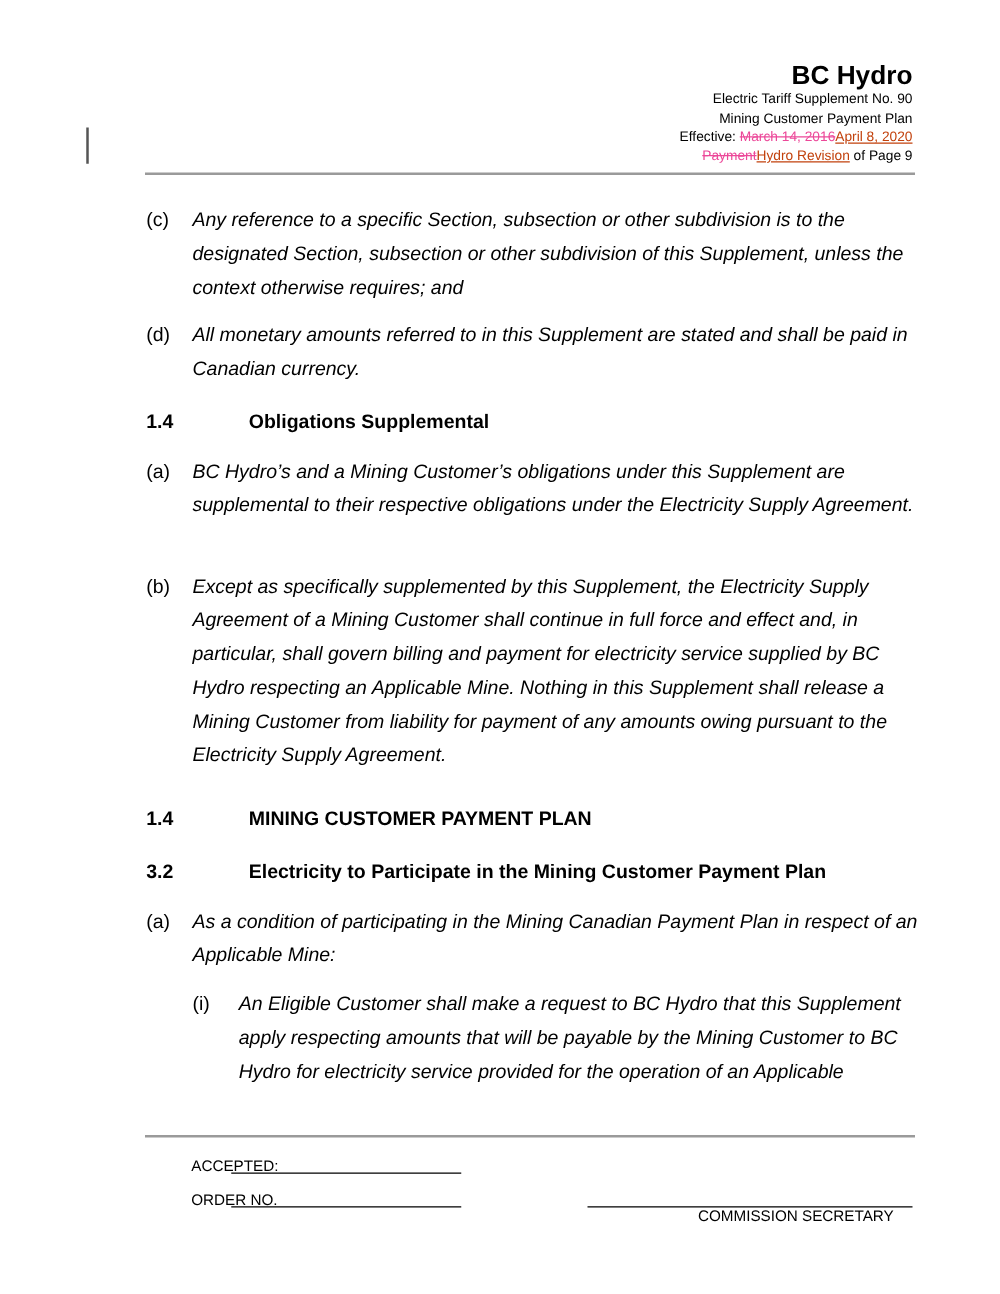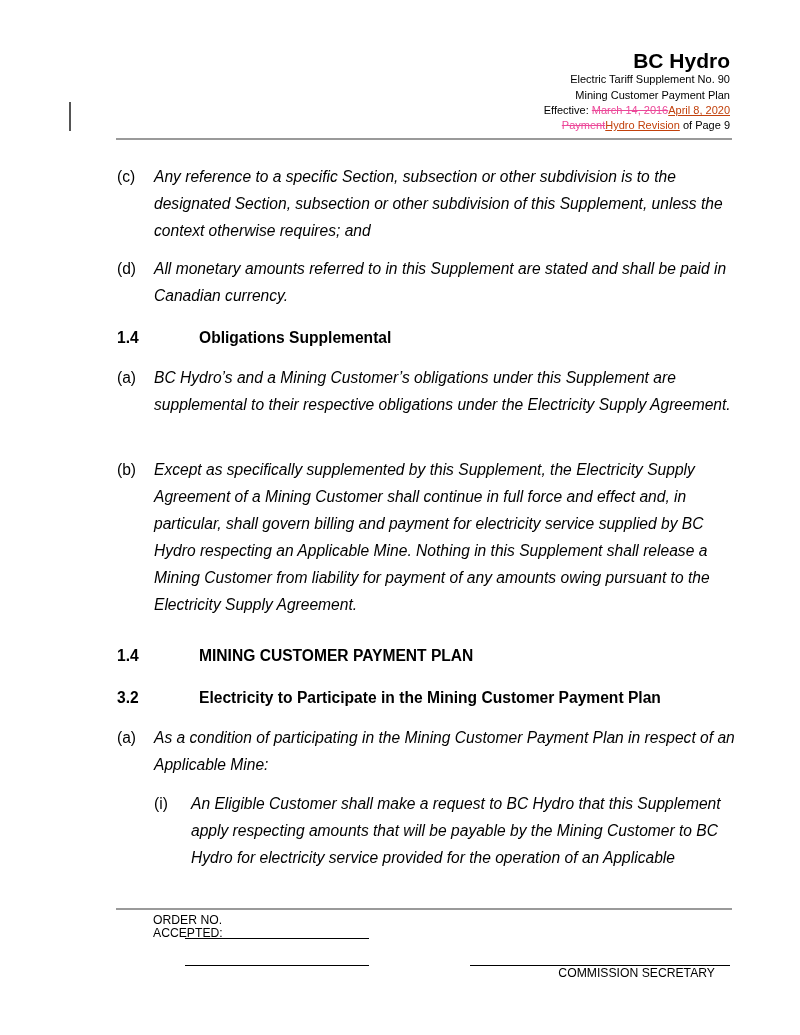--- a/index.html
+++ b/index.html
@@ -69,30 +69,30 @@
   <span class="ttl">MINING CUSTOMER PAYMENT PLAN</span>
 </div>
 
 <div class="abs heading" style="top:688px">
   <span class="num">3.2</span>
   <span class="ttl">Electricity to Participate in the Mining Customer Payment Plan</span>
 </div>
 
 <div class="abs para" style="top:724px">
   <span class="lbl">(a)</span>
-  <span class="txt">As a condition of participating in the Mining Customer Payment Plan in respect of an Applicable Mine:</span>
+  <span class="txt">As a condition of participating in the Mining Canadian Payment Plan in respect of an Applicable Mine:</span>
 </div>
 
 <div class="abs para sub" style="top:790px">
   <span class="lbl">(i)</span>
   <span class="txt">An Eligible Customer shall make a request to BC Hydro that this Supplement apply respecting amounts that will be payable by the Mining Customer to BC Hydro for electricity service provided for the operation of an Applicable</span>
 </div>
 
 <div class="abs rule rule2" style="top:908px"></div>
 
 <div class="abs foot" style="left:117px; top:926px">ACCEPTED:</div>
 <div class="abs sigline" style="left:185px; top:938px; width:184px"></div>
 
-<div class="abs foot" style="left:117px; top:913px">ORDER NO.</div>
+<div class="abs foot" style="left:117px; top:953px">ORDER NO.</div>
 <div class="abs sigline" style="left:185px; top:965px; width:184px"></div>
 
 <div class="abs sigline" style="left:470px; top:965px; width:260px"></div>
 <div class="abs foot" style="right:85px; top:966px">COMMISSION SECRETARY</div>
 
 </body></html>

